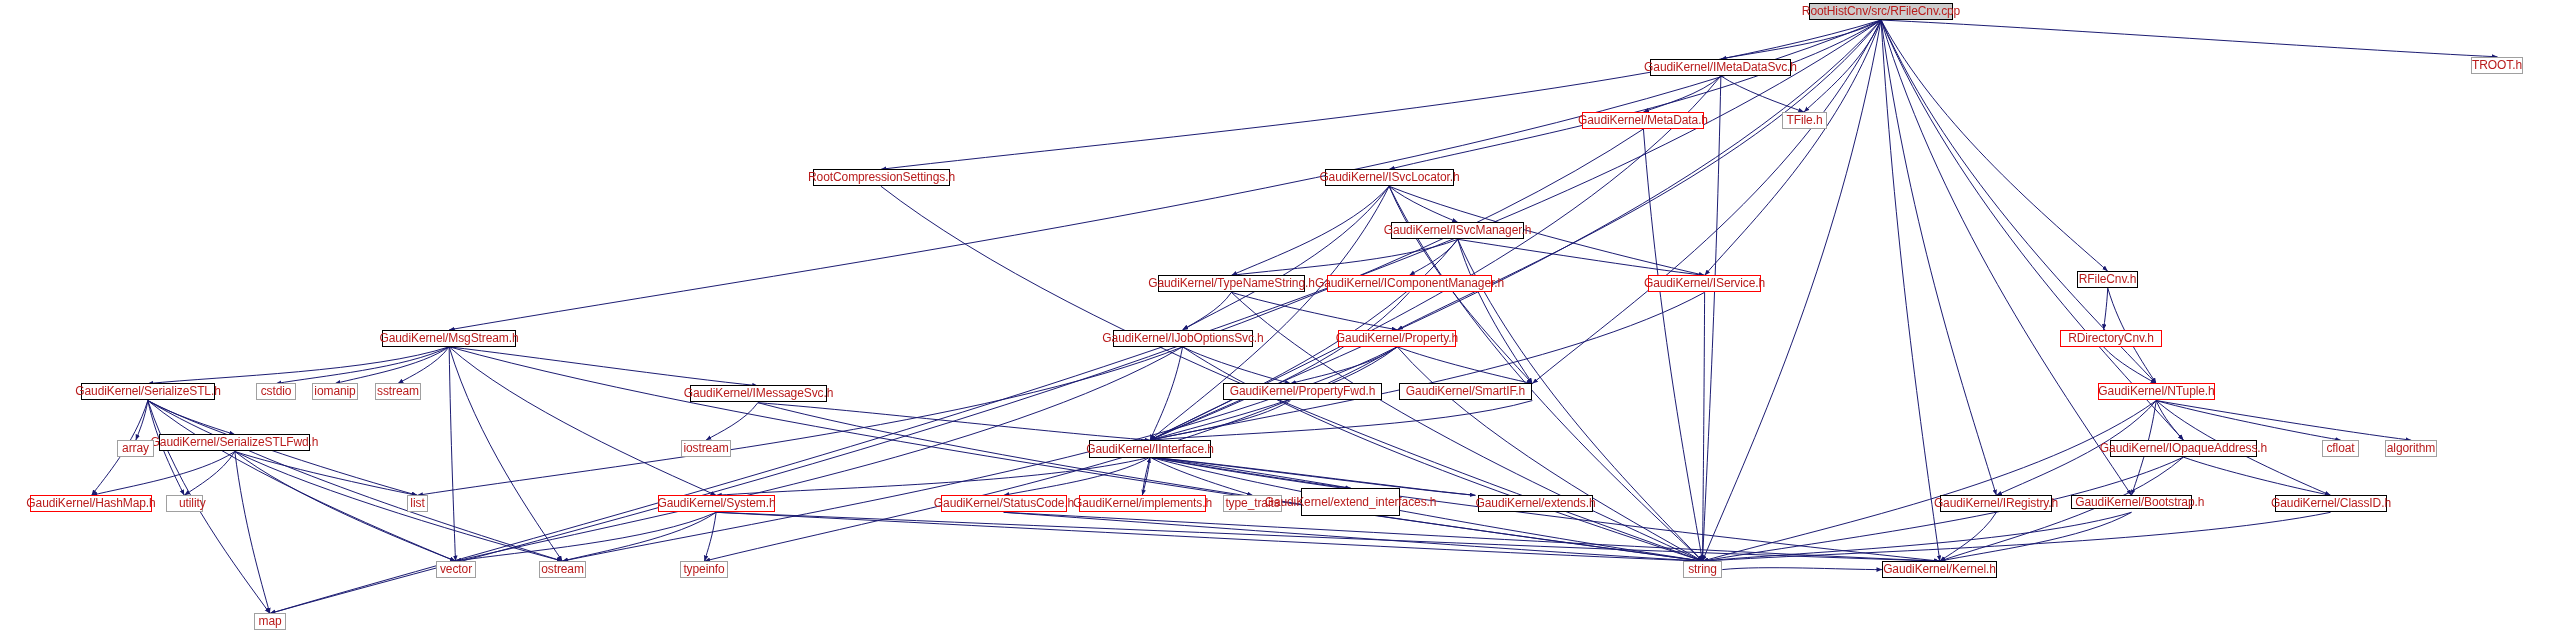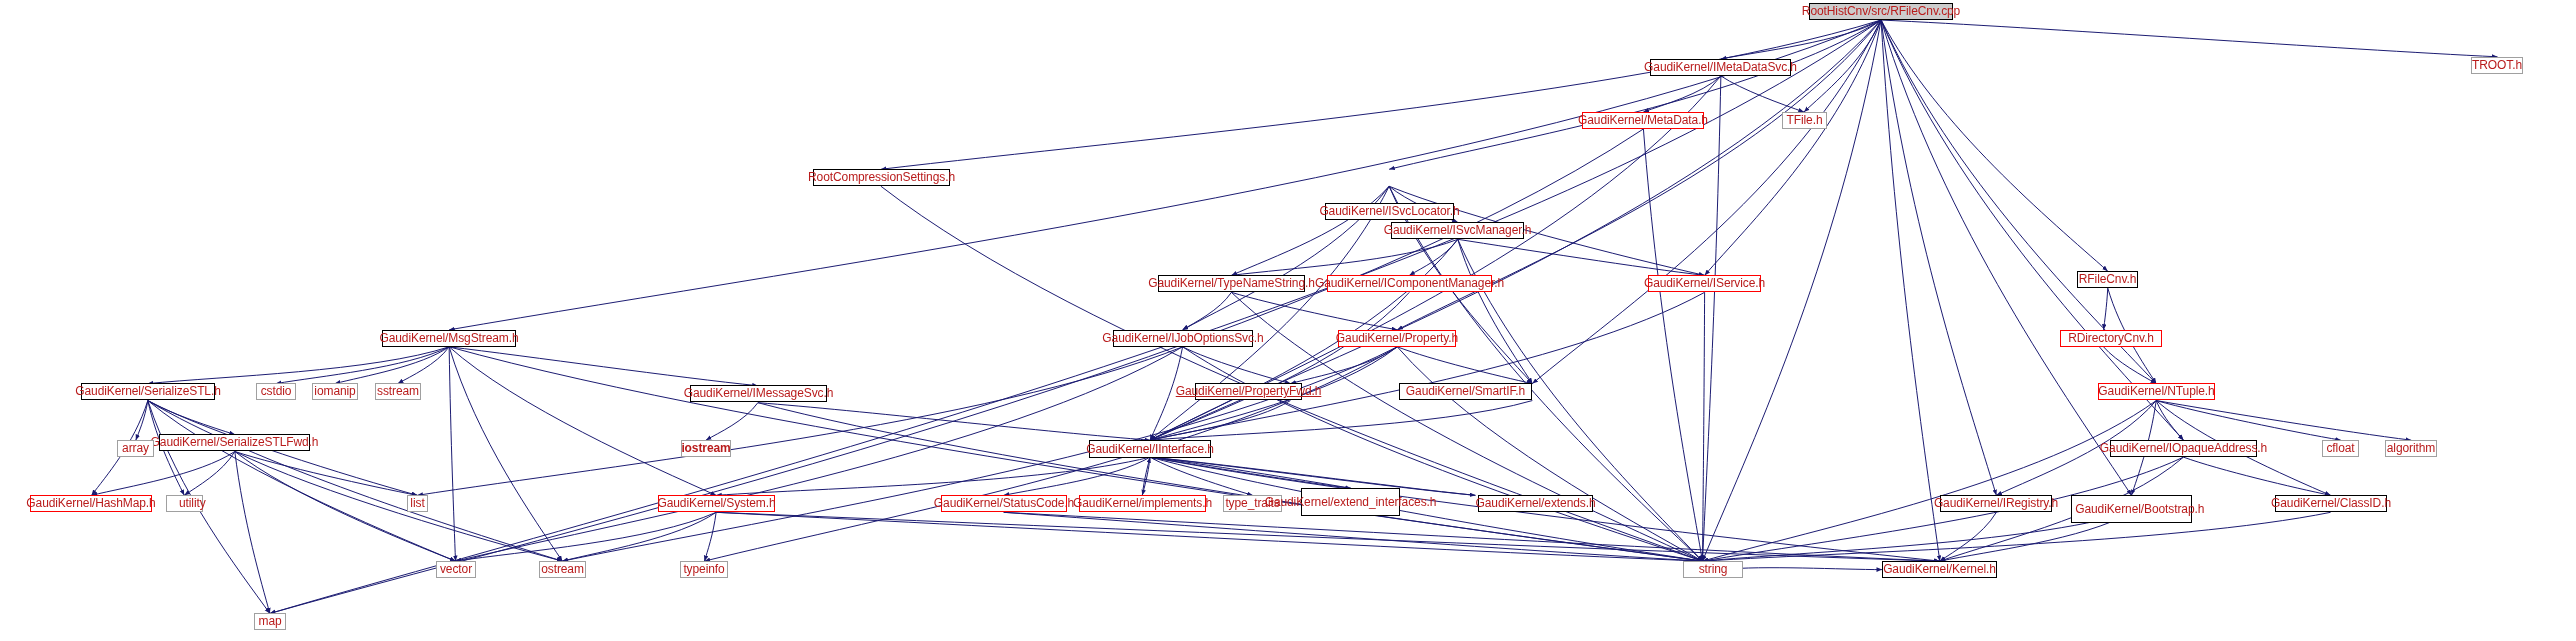--- a/index.html
+++ b/index.html
@@ -169,59 +169,59 @@
       </g>
   </svg>
 
   <div id="node-layer">
       <div class="node root" style="left: 1809px; top: 2.8px; width: 144px; height: 17px;">RootHistCnv/src/RFileCnv.cpp</div>
       <div class="node " style="left: 2471px; top: 57px; width: 52px; height: 17px;">TROOT.h</div>
       <div class="node b" style="left: 1650px; top: 59px; width: 141px; height: 17px;">GaudiKernel/IMetaDataSvc.h</div>
       <div class="node r" style="left: 1582px; top: 112px; width: 122px; height: 17px;">GaudiKernel/MetaData.h</div>
       <div class="node " style="left: 1782px; top: 112px; width: 45px; height: 17px;">TFile.h</div>
       <div class="node b" style="left: 813px; top: 169px; width: 137px; height: 17px;">RootCompressionSettings.h</div>
-      <div class="node b" style="left: 1325px; top: 169px; width: 129px; height: 17px; margin-top: 34px;">GaudiKernel/ISvcLocator.h</div>
+      <div class="node b" style="left: 1325px; top: 169px; width: 129px; height: 17px;">GaudiKernel/ISvcLocator.h</div>
       <div class="node b" style="left: 1391px; top: 222px; width: 133px; height: 17px;">GaudiKernel/ISvcManager.h</div>
       <div class="node b" style="left: 2077px; top: 271px; width: 61px; height: 17px;">RFileCnv.h</div>
       <div class="node b" style="left: 1158px; top: 275px; width: 147px; height: 17px;">GaudiKernel/TypeNameString.h</div>
       <div class="node r" style="left: 1327px; top: 275px; width: 165px; height: 17px;">GaudiKernel/IComponentManager.h</div>
       <div class="node r" style="left: 1648px; top: 275px; width: 113px; height: 17px;">GaudiKernel/IService.h</div>
       <div class="node b" style="left: 382px; top: 330px; width: 134px; height: 17px;">GaudiKernel/MsgStream.h</div>
       <div class="node b" style="left: 1113px; top: 330px; width: 140px; height: 17px;">GaudiKernel/IJobOptionsSvc.h</div>
       <div class="node r" style="left: 1338px; top: 330px; width: 118px; height: 17px;">GaudiKernel/Property.h</div>
       <div class="node r" style="left: 2060px; top: 330px; width: 102px; height: 17px;">RDirectoryCnv.h</div>
       <div class="node b" style="left: 81px; top: 383px; width: 134px; height: 17px;">GaudiKernel/SerializeSTL.h</div>
       <div class="node " style="left: 256px; top: 383px; width: 40px; height: 17px;">cstdio</div>
       <div class="node " style="left: 312px; top: 383px; width: 46px; height: 17px;">iomanip</div>
       <div class="node " style="left: 375px; top: 383px; width: 46px; height: 17px;">sstream</div>
-      <div class="node b" style="left: 1195px; top: 383px; width: 107px; height: 17px; text-decoration: underline;">GaudiKernel/PropertyFwd.h</div>
+      <div class="node b" style="left: 1223px; top: 383px; width: 159px; height: 17px;">GaudiKernel/PropertyFwd.h</div>
       <div class="node b" style="left: 1399px; top: 383px; width: 133px; height: 17px; text-align: right;">GaudiKernel/SmartIF.h</div>
       <div class="node r" style="left: 2098px; top: 383px; width: 117px; height: 17px;">GaudiKernel/NTuple.h</div>
       <div class="node b" style="left: 690px; top: 385px; width: 137px; height: 17px;">GaudiKernel/IMessageSvc.h</div>
       <div class="node b" style="left: 159px; top: 434px; width: 151px; height: 17px;">GaudiKernel/SerializeSTLFwd.h</div>
       <div class="node " style="left: 117px; top: 440px; width: 37px; height: 17px;">array</div>
-      <div class="node " style="left: 681px; top: 440px; width: 50px; height: 17px; font-weight: bold;">iostream</div>
+      <div class="node " style="left: 681px; top: 440px; width: 50px; height: 17px;">iostream</div>
       <div class="node b" style="left: 1089px; top: 440px; width: 122px; height: 18px;">GaudiKernel/IInterface.h</div>
       <div class="node b" style="left: 2110px; top: 440px; width: 147px; height: 17px;">GaudiKernel/IOpaqueAddress.h</div>
       <div class="node " style="left: 2322px; top: 440px; width: 37px; height: 17px;">cfloat</div>
       <div class="node " style="left: 2385px; top: 440px; width: 52px; height: 17px;">algorithm</div>
       <div class="node r" style="left: 30px; top: 495px; width: 122px; height: 17px;">GaudiKernel/HashMap.h</div>
       <div class="node " style="left: 166px; top: 495px; width: 37px; height: 17px; padding-left: 19px;">utility</div>
       <div class="node " style="left: 407px; top: 495px; width: 21px; height: 17px;">list</div>
       <div class="node r" style="left: 658px; top: 495px; width: 117px; height: 17px;">GaudiKernel/System.h</div>
       <div class="node r" style="left: 941px; top: 495px; width: 126px; height: 17px;">GaudiKernel/StatusCode.h</div>
       <div class="node r" style="left: 1079px; top: 495px; width: 127px; height: 17px;">GaudiKernel/implements.h</div>
       <div class="node " style="left: 1223px; top: 495px; width: 59px; height: 17px;">type_traits</div>
       <div class="node b wrap" style="left: 1301px; top: 488px; width: 99px; height: 28px;">GaudiKernel/extend_interfaces.h</div>
       <div class="node b" style="left: 1478px; top: 495px; width: 115px; height: 17px;">GaudiKernel/extends.h</div>
       <div class="node b" style="left: 1940px; top: 495px; width: 112px; height: 17px;">GaudiKernel/IRegistry.h</div>
-      <div class="node b" style="left: 2071px; top: 495px; width: 121px; height: 28px; padding-left: 20px;">GaudiKernel/Bootstrap.h</div>
+      <div class="node b" style="left: 2071px; top: 495px; width: 121px; height: 14px; padding-left: 20px;">GaudiKernel/Bootstrap.h</div>
       <div class="node b" style="left: 2275px; top: 495px; width: 112px; height: 17px;">GaudiKernel/ClassID.h</div>
       <div class="node " style="left: 436px; top: 561px; width: 40px; height: 17px;">vector</div>
       <div class="node " style="left: 539px; top: 561px; width: 47px; height: 17px;">ostream</div>
       <div class="node " style="left: 680px; top: 561px; width: 48px; height: 17px;">typeinfo</div>
-      <div class="node " style="left: 1683px; top: 561px; width: 60px; height: 17px;">string</div>
+      <div class="node " style="left: 1683px; top: 561px; width: 39px; height: 17px;">string</div>
       <div class="node b" style="left: 1882px; top: 561px; width: 115px; height: 17px;">GaudiKernel/Kernel.h</div>
       <div class="node " style="left: 254px; top: 613px; width: 32px; height: 17px;">map</div>
     </div>
 
 </div>
 
 
 </body></html>

